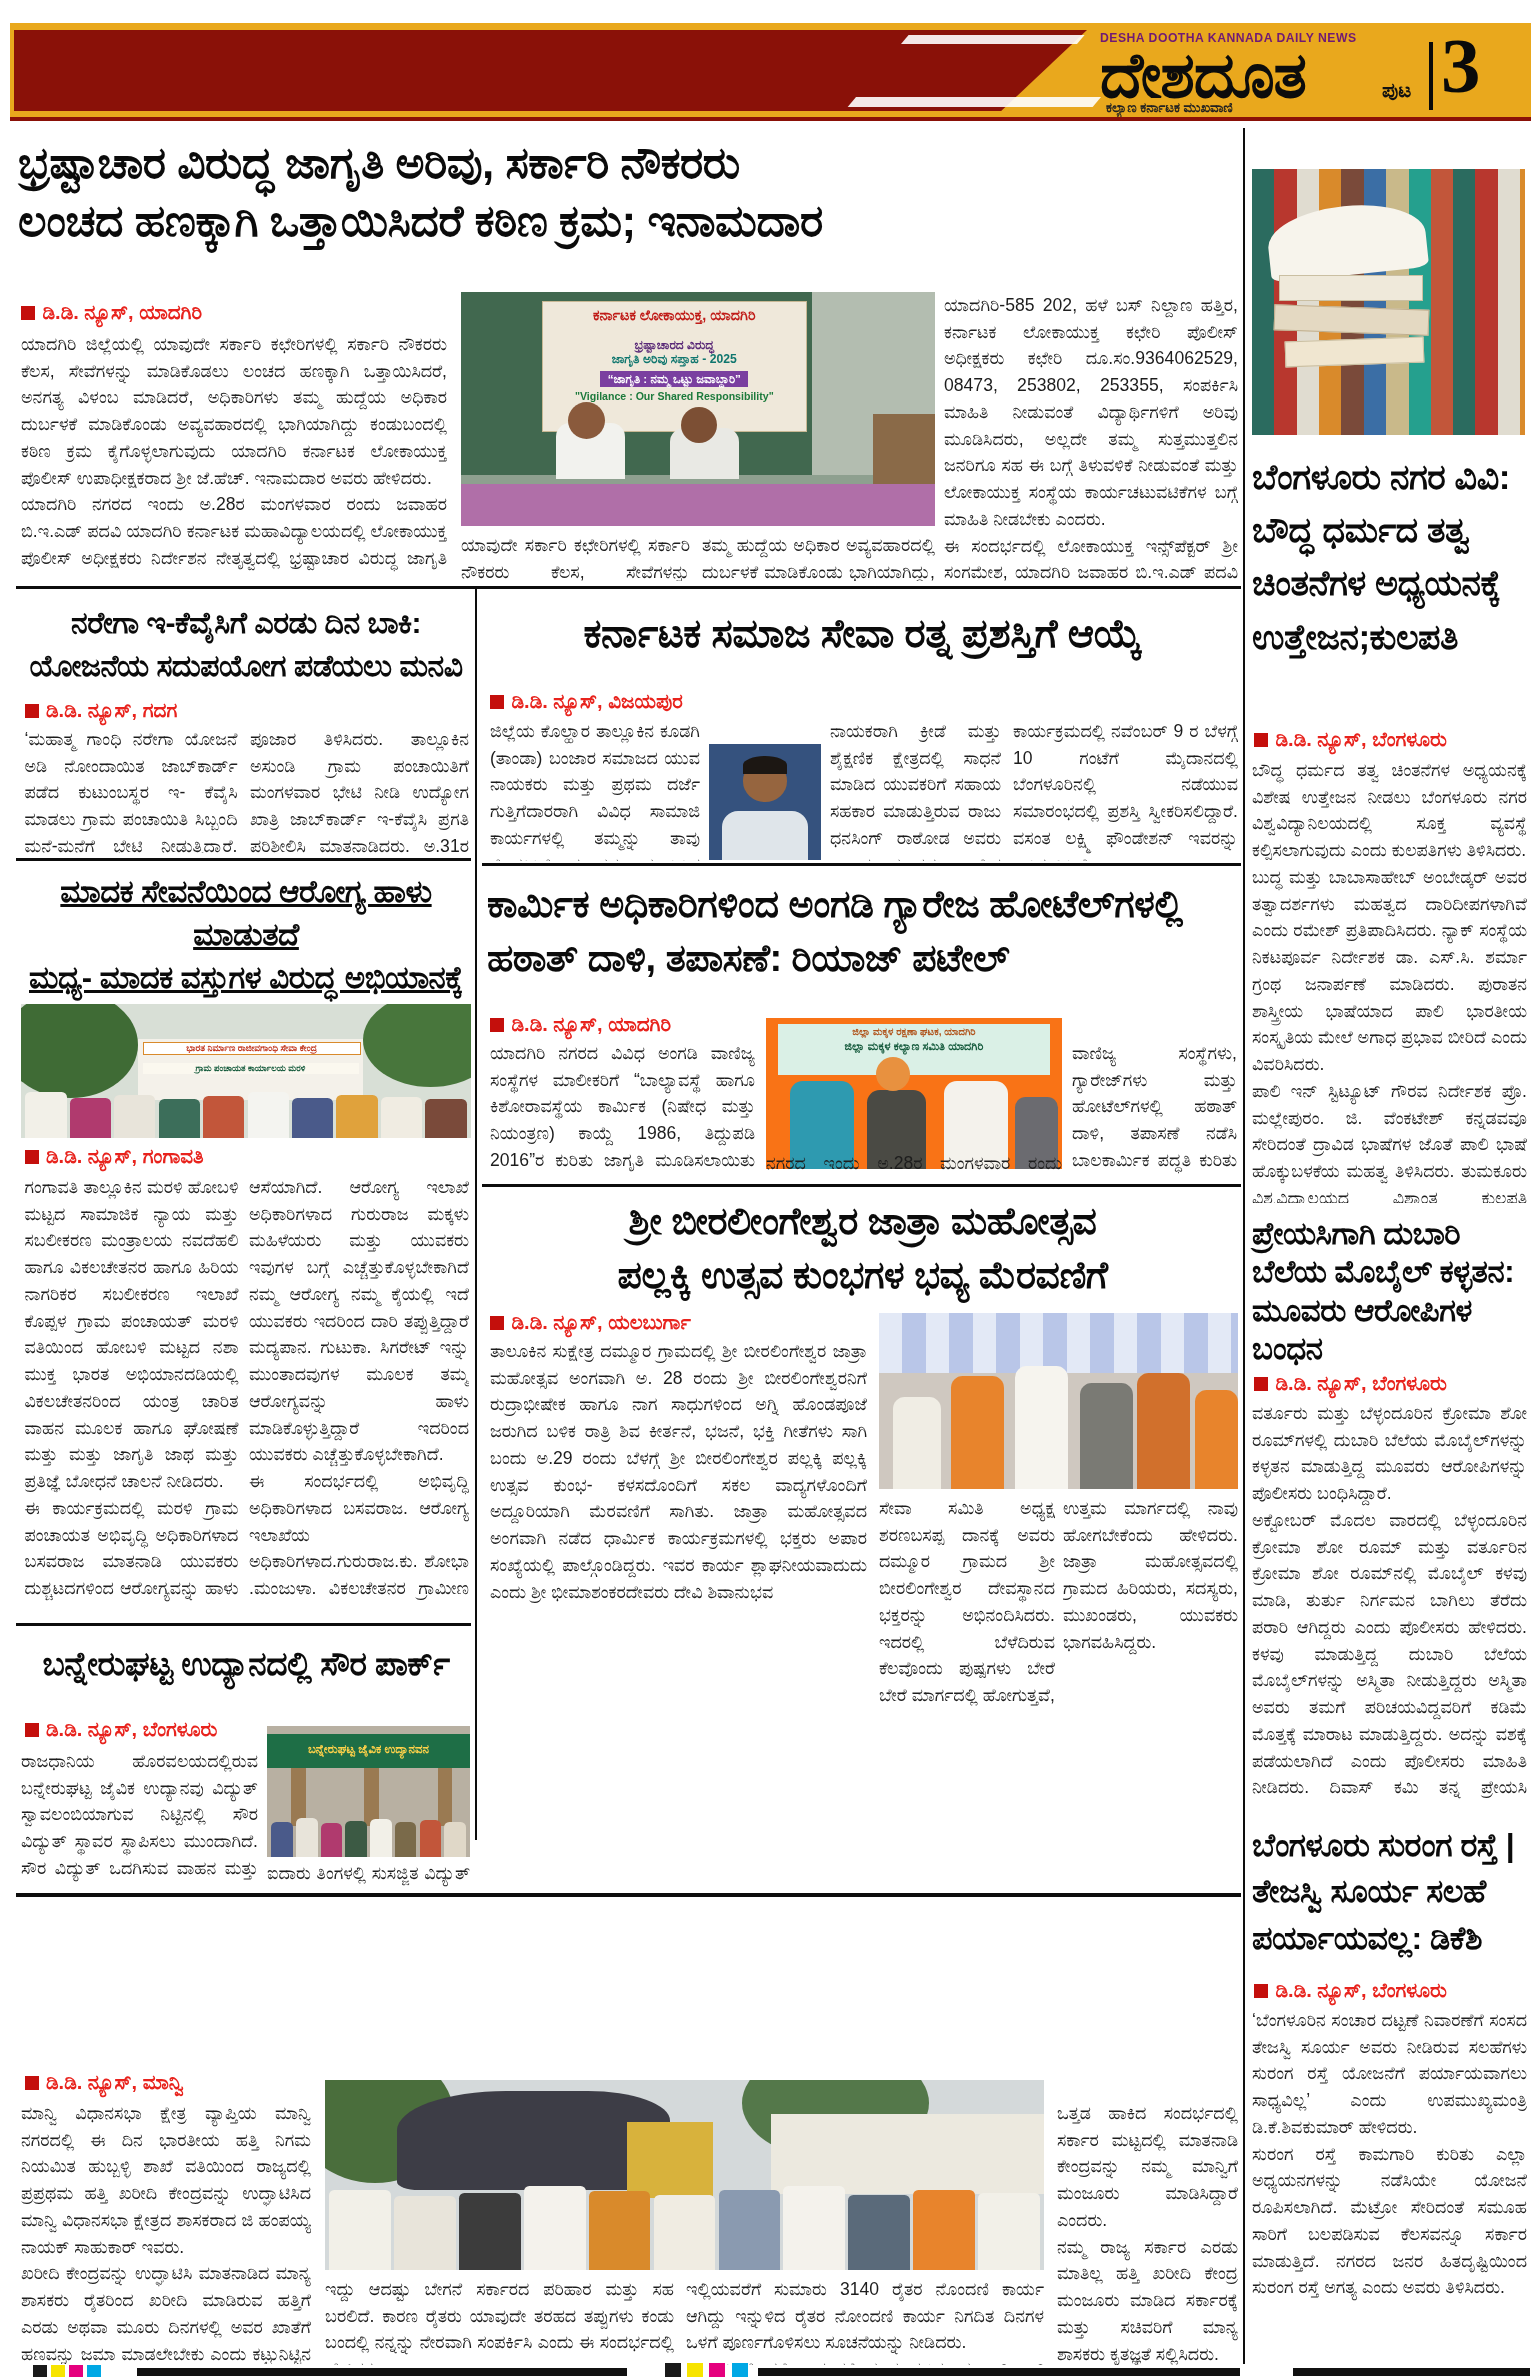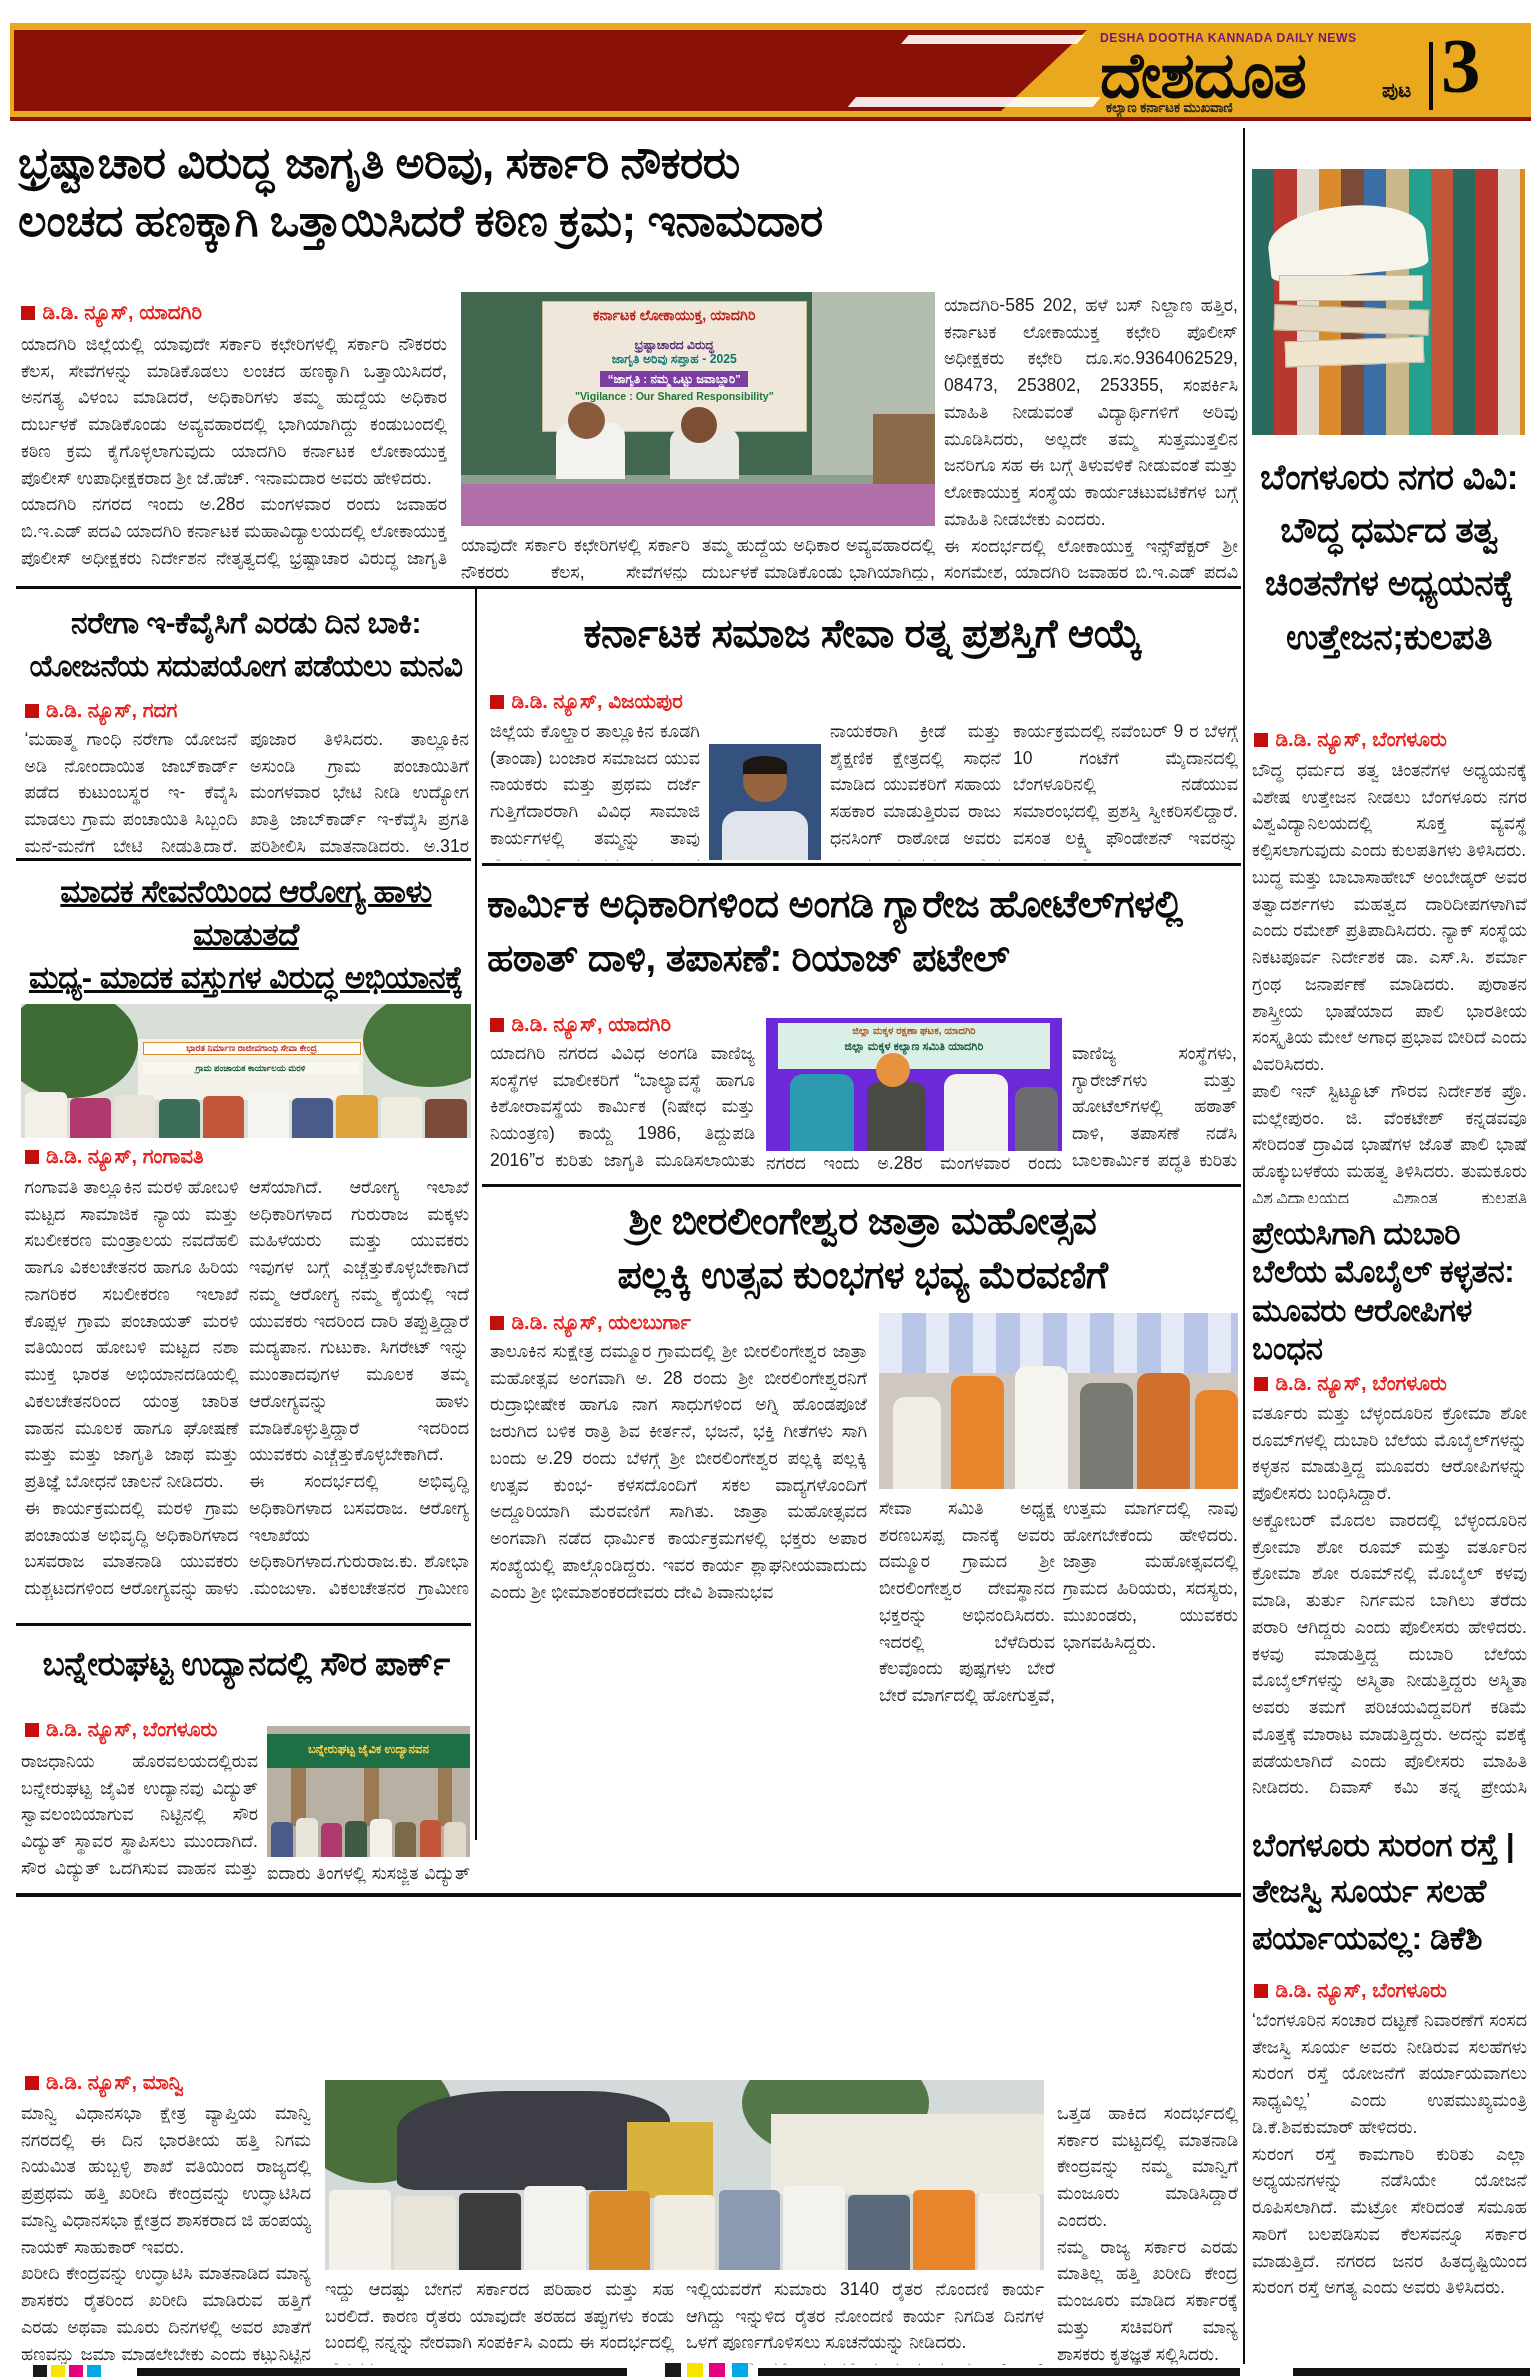--- a/index.html
+++ b/index.html
@@ -96,21 +96,21 @@
   <div class="abs bd" style="left:1013px;top:718px;width:225px;height:143px;">ಕಾರ್ಯಕ್ರಮದಲ್ಲಿ ನವೆಂಬರ್ 9 ರ ಬೆಳಗ್ಗೆ 10 ಗಂಟೆಗೆ ಮೈದಾನದಲ್ಲಿ ಬೆಂಗಳೂರಿನಲ್ಲಿ ನಡೆಯುವ ಸಮಾರಂಭದಲ್ಲಿ ಪ್ರಶಸ್ತಿ ಸ್ವೀಕರಿಸಲಿದ್ದಾರೆ. ವಸಂತ ಲಕ್ಷ್ಮಿ ಫೌಂಡೇಶನ್ ಇವರನ್ನು ಅಭಿನಂದಿಸಿದೆ.</div>
   <div class="abs rule" style="left:482px;top:863px;width:759px;height:2.7px;"></div>
 
   <div class="abs hl" style="left:487px;top:878px;width:751px;font-size:38px;line-height:1.42;">ಕಾರ್ಮಿಕ ಅಧಿಕಾರಿಗಳಿಂದ ಅಂಗಡಿ ಗ್ಯಾರೇಜ ಹೋಟೆಲ್‌ಗಳಲ್ಲಿ
 ಹಠಾತ್ ದಾಳಿ, ತಪಾಸಣೆ: ರಿಯಾಜ್ ಪಟೇಲ್</div>
   <div class="abs by" style="left:490px;top:1013px;">
     <span class="sq"></span>
     <span>ಡಿ.ಡಿ. ನ್ಯೂಸ್, ಯಾದಗಿರಿ</span>
   </div>
   <div class="abs bd" style="left:490px;top:1040px;width:265px;height:137px;">ಯಾದಗಿರಿ ನಗರದ ವಿವಿಧ ಅಂಗಡಿ ವಾಣಿಜ್ಯ ಸಂಸ್ಥೆಗಳ ಮಾಲೀಕರಿಗೆ “ಬಾಲ್ಯಾವಸ್ಥೆ ಹಾಗೂ ಕಿಶೋರಾವಸ್ಥೆಯ ಕಾರ್ಮಿಕ (ನಿಷೇಧ ಮತ್ತು ನಿಯಂತ್ರಣ) ಕಾಯ್ದೆ 1986, ತಿದ್ದುಪಡಿ 2016”ರ ಕುರಿತು ಜಾಗೃತಿ ಮೂಡಿಸಲಾಯಿತು ಎಂದು ಜಿಲ್ಲಾ ಬಾಲಕಾರ್ಮಿಕ ಯೋಜನಾ ಸೊಸೈಟಿ ಯೋಜನಾ ನಿರ್ದೇಶಕ ರಿಯಾಜ್ ಪಟೇಲ್ ವರ್ಕನಳ್ಳಿ ಅವರು ಹೇಳಿದರು. ಯಾದಗಿರಿ</div>
-  <div class="abs ph" style="left:766px;top:1018px;width:296px;height:133px;background:#6d28d9;">
+  <div class="abs ph" style="left:766px;top:1018px;width:296px;height:151px;background:#f97316;">
     <div class="abs" style="left:4%;top:4%;width:92%;height:34%;background:#daf0e6;text-align:center;">
       <div style="font-size:10px;font-weight:bold;color:#b0541c;margin-top:2.1px;">ಜಿಲ್ಲಾ ಮಕ್ಕಳ ರಕ್ಷಣಾ ಘಟಕ, ಯಾದಗಿರಿ</div>
       <div style="font-size:11.2px;font-weight:bold;color:#155a3c;margin-top:2.1px;">ಜಿಲ್ಲಾ ಮಕ್ಕಳ ಕಲ್ಯಾಣ ಸಮಿತಿ ಯಾದಗಿರಿ</div>
     </div>
     <div class="abs" style="left:8%;bottom:0;width:64px;height:58%;background:#2e9ab0;border-radius:12.8px 12.8px 0 0;"></div>
     <div class="abs" style="left:34%;bottom:0;width:59px;height:52%;background:#4a4a44;border-radius:12.8px 12.8px 0 0;"></div>
     <div class="abs" style="left:37%;top:26%;width:34px;height:34px;background:#e8913f;border-radius:50%;"></div>
     <div class="abs" style="left:60%;bottom:0;width:64px;height:58%;background:#f4f2ec;border-radius:12.8px 12.8px 0 0;"></div>
     <div class="abs" style="left:84%;bottom:0;width:43px;height:48%;background:#6b6b70;border-radius:10.6px 10.6px 0 0;"></div>
   </div>
@@ -230,21 +230,21 @@
   <div class="abs bd" style="left:1057px;top:2100px;width:181px;height:265px;">ಒತ್ತಡ ಹಾಕಿದ ಸಂದರ್ಭದಲ್ಲಿ ಸರ್ಕಾರ ಮಟ್ಟದಲ್ಲಿ ಮಾತನಾಡಿ ಕೇಂದ್ರವನ್ನು ನಮ್ಮ ಮಾನ್ವಿಗೆ ಮಂಜೂರು ಮಾಡಿಸಿದ್ದಾರೆ ಎಂದರು.
 ನಮ್ಮ ರಾಜ್ಯ ಸರ್ಕಾರ ಎರಡು ಮಾತಿಲ್ಲ ಹತ್ತಿ ಖರೀದಿ ಕೇಂದ್ರ ಮಂಜೂರು ಮಾಡಿದ ಸರ್ಕಾರಕ್ಕೆ ಮತ್ತು ಸಚಿವರಿಗೆ ಮಾನ್ಯ ಶಾಸಕರು ಕೃತಜ್ಞತೆ ಸಲ್ಲಿಸಿದರು.
 ಈ ಸಂದರ್ಭದಲ್ಲಿ ಭೀಮರಾಯ ರಾಮದುರ್ಗ ಸಮಿತಿಯ ಕಾರ್ಯದರ್ಶಿ ಶಾಖೆಯ ಸಿಬ್ಬಂದಿಗಳು ಶೈಲಜಾ ಇಂಡಸ್ಟ್ರೀಸ್ ಆಲ್ದಾಳ ರಜಾಕ್ ಸಾಹುಕಾರ್ ಇನ್ನಿತರರು ಉಪಸ್ಥಿತರಿದ್ದರು.</div>
 
   <div class="abs ph" style="left:1252px;top:169px;width:273px;height:266px;background:repeating-linear-gradient(90deg,#2b6b5f 0 22.4px,#b8372e 22.4px 45px,#e0dcd0 45px 67px,#d98a2b 67px 89px,#7a4a3a 89px 112px,#3b6ea5 112px 134px,#c9b98a 134px 157px,#25a08e 157px 179px,#c2563a 179px 201px);">
     <div class="abs" style="left:6%;top:14%;width:58%;height:26%;background:#f7f4ec;border-radius:50% 50% 10% 10%;transform:rotate(-6deg);"></div>
     <div class="abs" style="left:10%;top:40%;width:52%;height:9%;background:#efe9da;border:1.1px solid #cabfa2;"></div>
     <div class="abs" style="left:8%;top:52%;width:56%;height:9%;background:#e4d9c2;border:1.1px solid #bfae8e;transform:rotate(2deg);"></div>
     <div class="abs" style="left:12%;top:64%;width:50%;height:9%;background:#f0e6d0;border:1.1px solid #cabfa2;transform:rotate(-2deg);"></div>
   </div>
-  <div class="abs hl" style="left:1252px;top:450px;width:274px;font-size:35px;line-height:1.52;white-space:normal;text-align:center;">ಬೆಂಗಳೂರು ನಗರ ವಿವಿ: ಬೌದ್ಧ ಧರ್ಮದ ತತ್ವ ಚಿಂತನೆಗಳ ಅಧ್ಯಯನಕ್ಕೆ ಉತ್ತೇಜನ;ಕುಲಪತಿ</div>
+  <div class="abs hl" style="left:1252px;top:450px;width:274px;font-size:35px;line-height:1.52;white-space:normal;">ಬೆಂಗಳೂರು ನಗರ ವಿವಿ: ಬೌದ್ಧ ಧರ್ಮದ ತತ್ವ ಚಿಂತನೆಗಳ ಅಧ್ಯಯನಕ್ಕೆ ಉತ್ತೇಜನ;ಕುಲಪತಿ</div>
   <div class="abs by" style="left:1254px;top:728px;">
     <span class="sq"></span>
     <span>ಡಿ.ಡಿ. ನ್ಯೂಸ್, ಬೆಂಗಳೂರು</span>
   </div>
   <div class="abs bd" style="left:1252px;top:757px;width:275px;height:446px;">ಬೌದ್ಧ ಧರ್ಮದ ತತ್ವ ಚಿಂತನೆಗಳ ಅಧ್ಯಯನಕ್ಕೆ ವಿಶೇಷ ಉತ್ತೇಜನ ನೀಡಲು ಬೆಂಗಳೂರು ನಗರ ವಿಶ್ವವಿದ್ಯಾನಿಲಯದಲ್ಲಿ ಸೂಕ್ತ ವ್ಯವಸ್ಥೆ ಕಲ್ಪಿಸಲಾಗುವುದು ಎಂದು ಕುಲಪತಿಗಳು ತಿಳಿಸಿದರು.
 ಬುದ್ಧ ಮತ್ತು ಬಾಬಾಸಾಹೇಬ್ ಅಂಬೇಡ್ಕರ್ ಅವರ ತತ್ವಾದರ್ಶಗಳು ಮಹತ್ವದ ದಾರಿದೀಪಗಳಾಗಿವೆ ಎಂದು ರಮೇಶ್ ಪ್ರತಿಪಾದಿಸಿದರು. ನ್ಯಾಕ್ ಸಂಸ್ಥೆಯ ನಿಕಟಪೂರ್ವ ನಿರ್ದೇಶಕ ಡಾ. ಎಸ್.ಸಿ. ಶರ್ಮಾ ಗ್ರಂಥ ಜನಾರ್ಪಣೆ ಮಾಡಿದರು. ಪುರಾತನ ಶಾಸ್ತ್ರೀಯ ಭಾಷೆಯಾದ ಪಾಲಿ ಭಾರತೀಯ ಸಂಸ್ಕೃತಿಯ ಮೇಲೆ ಅಗಾಧ ಪ್ರಭಾವ ಬೀರಿದೆ ಎಂದು ವಿವರಿಸಿದರು.
 ಪಾಲಿ ಇನ್ ಸ್ಟಿಟ್ಯೂಟ್ ಗೌರವ ನಿರ್ದೇಶಕ ಪ್ರೊ. ಮಲ್ಲೇಪುರಂ. ಜಿ. ವೆಂಕಟೇಶ್ ಕನ್ನಡವವೂ ಸೇರಿದಂತೆ ದ್ರಾವಿಡ ಭಾಷೆಗಳ ಜೊತೆ ಪಾಲಿ ಭಾಷೆ ಹೊಕ್ಕುಬಳಕೆಯ ಮಹತ್ವ ತಿಳಿಸಿದರು. ತುಮಕೂರು ವಿಶ್ವವಿದ್ಯಾಲಯದ ವಿಶ್ರಾಂತ ಕುಲಪತಿ ವೈ.ಎಸ್.ಸಿದ್ದೇಗೌಡರು ಮೌಲ್ಯಯುತ ಜೀವನದ ಮೂಲಾಧಾರವಾದ ಸಾಹಿತ್ಯದ ಪೋಷಣೆಗೆ ನಿಘಂಟುಗಳು ಪ್ರಮುಖ ಪಾತ್ರ ವಹಿಸುತ್ತವೆಂದು ಹೇಳಿದರು. ಪಾಲಿ ಇನ್ ಸ್ಟಿಟ್ಯೂಟ್ ಅಧ್ಯಕ್ಷರಾದ ರಾಹುಲ್ ಎಂ.ಖರ್ಗೆ ಮುಖ್ಯ ಅತಿಥಿಗಳಾಗಿ ಭಾಗವಹಿಸಿದ್ದರು. ಕನ್ನಡ-ಪಾಲಿ-ಇಂಗ್ಲೀಷ್ ಭಾಷಾ ವಿದ್ವಾಂಸರಾದ ಸಿ.ಚಂದ್ರಮೋಹನ್ , ಬಿಸಿಯು ಕುಲಸಚಿವ ನವೀನ್ ಜೋಸೆಫ್, ಅಂಬೇಡ್ಕರ್ ಅಧ್ಯಯನ ಕೇಂದ್ರದ ನಿರ್ದೇಶಕಿ ಕೆ.ಆರ್.ಜಲಜಾ ಉಪಸ್ಥಿತರಿದ್ದರು.</div>
 
   <div class="abs hl" style="left:1252px;top:1215px;width:274px;font-size:31px;line-height:1.24;white-space:normal;">ಪ್ರೇಯಸಿಗಾಗಿ ದುಬಾರಿ ಬೆಲೆಯ ಮೊಬೈಲ್ ಕಳ್ಳತನ: ಮೂವರು ಆರೋಪಿಗಳ ಬಂಧನ</div>
   <div class="abs by" style="left:1254px;top:1372px;">

